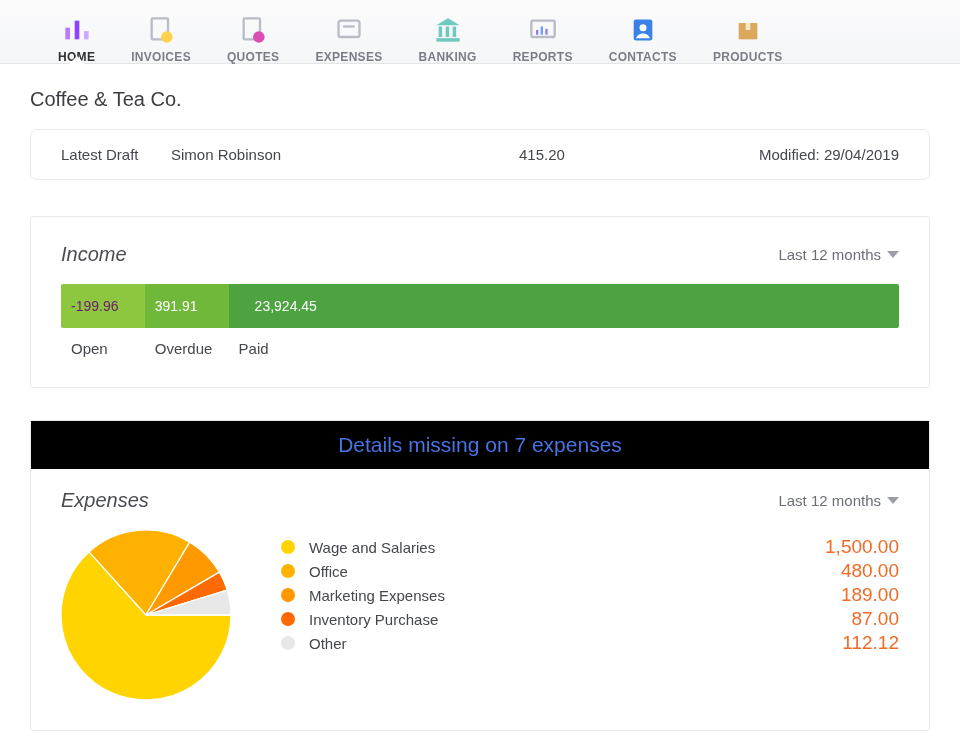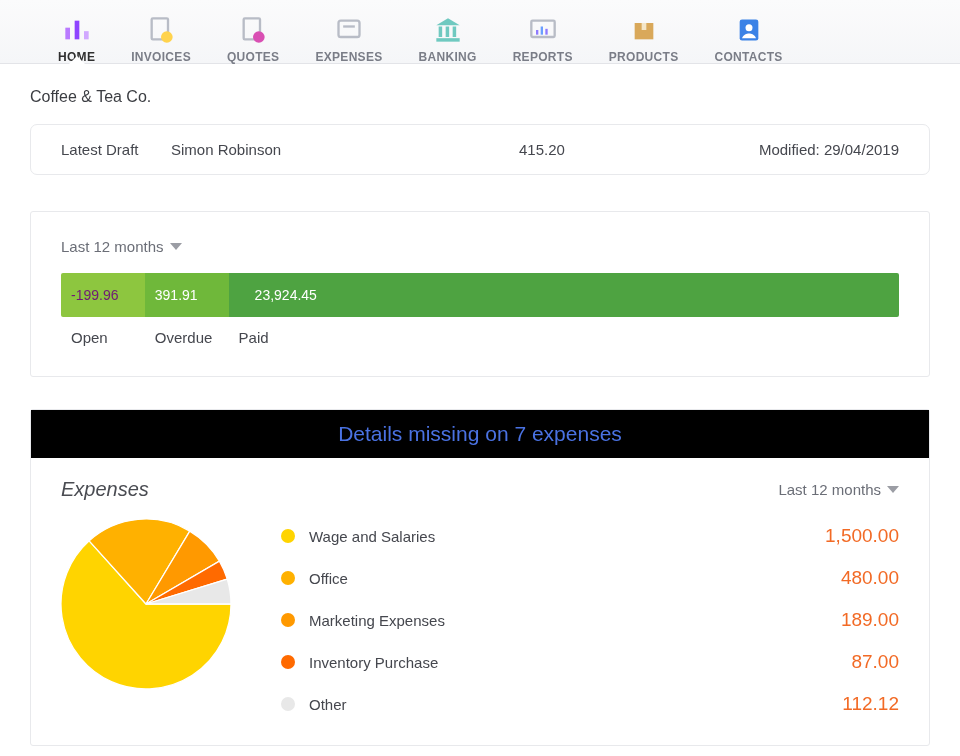--- a/index.html
+++ b/index.html
@@ -43,21 +43,21 @@
     font-weight: 600;
     color: #7a7d87;
     letter-spacing: .3px;
   }
   .nav-item.active .nav-label { color: #2f2f2f; }
 
   .page {
     padding: 24px 30px 40px 30px;
   }
   .company-title {
-    font-size: 16px;
+    font-size: 20px;
     font-weight: 400;
     color: #3b3d42;
     margin-bottom: 18px;
   }
   .draft-row {
     border: 1px solid #e8e9ec;
     border-radius: 7px;
     padding: 16px 30px;
     display: flex;
     align-items: center;
@@ -119,21 +119,21 @@
     background: #000000;
     text-align: center;
     padding: 12px 0;
     font-size: 21px;
   }
   .alert-bar a { color: #4a72e2; text-decoration: none; }
   .expense-body { padding: 20px 30px 30px 30px; }
   .expense-main { display:flex; gap: 50px; align-items:flex-start; margin-top:12px; }
   .pie-wrap { width: 170px; height: 170px; flex:0 0 170px; position:relative; }
   .pie-wrap svg { width:100%; height:100%; }
-  .legend { flex: 1; display:flex; flex-direction:column; gap: 20px; padding-top:6px; }
+  .legend { flex: 1; display:flex; flex-direction:column; gap: 2px; padding-top:6px; }
   .legend-row { display:flex; align-items:center; }
   .dot { width:14px; height:14px; border-radius:50%; margin-right:14px; flex:0 0 14px; }
   .legend-name { flex:1; font-size:15px; color:#45474e; }
   .legend-val  { font-size:19px; color:#f26a25; font-weight:400; text-align:right; width:120px; }
 </style>
 </head>
 <body>
 
 <div class="topnav">
   <div class="nav-item active">
@@ -192,51 +192,52 @@
           <rect x="6" y="12" width="2" height="4" fill="#8e7aff"></rect>
           <rect x="10" y="9" width="2" height="7" fill="#6a9eff"></rect>
           <rect x="14" y="11" width="2" height="5" fill="#8e7aff"></rect>
         </svg>
     </span>
     <span class="nav-label">REPORTS</span>
   </div>
   <div class="nav-item">
     <span class="nav-icon">
       <svg viewBox="0 0 24 24">
-          <rect x="4" y="6" width="16" height="14" fill="#d9a85a"></rect>
-          <rect x="10" y="6" width="4" height="6" fill="#f4e6c8"></rect>
-        </svg>
-    </span>
-    <span class="nav-label">PRODUCTS</span>
-  </div>
-  <div class="nav-item">
-    <span class="nav-icon">
-      <svg viewBox="0 0 24 24">
           <rect x="4" y="3" width="16" height="18" rx="2" fill="#3b82e6"></rect>
           <circle cx="12" cy="10" r="3" fill="#fff"></circle>
           <path d="M6 19c1-3 4-4 6-4s5 1 6 4" fill="#fff"></path>
         </svg>
     </span>
     <span class="nav-label">CONTACTS</span>
+  </div>
+  <div class="nav-item">
+    <span class="nav-icon">
+      <svg viewBox="0 0 24 24">
+          <rect x="4" y="6" width="16" height="14" fill="#d9a85a"></rect>
+          <rect x="10" y="6" width="4" height="6" fill="#f4e6c8"></rect>
+        </svg>
+    </span>
+    <span class="nav-label">PRODUCTS</span>
   </div>
 </div>
 
 <div class="page">
 
   <h1 class="company-title">Coffee &amp; Tea Co.</h1>
 
   <div class="draft-row">
     <span class="label">Latest Draft</span>
     <span class="client">Simon Robinson</span>
     <span class="amount">415.20</span>
     <span class="modified">Modified: 29/04/2019</span>
   </div>
 
   <div class="panel">
     <div class="panel-head">
+      <div class="panel-title">Income</div>
       <div class="period">
         <span>Last 12 months</span>
         <span class="tri-down"></span>
       </div>
     </div>
     <div class="income-bars">
       <div class="bar-open" style="width:10%">-199.96</div>
       <div class="bar-overdue" style="width:10%">391.91</div>
       <div class="bar-paid" style="width:80%">23,924.45</div>
     </div>

